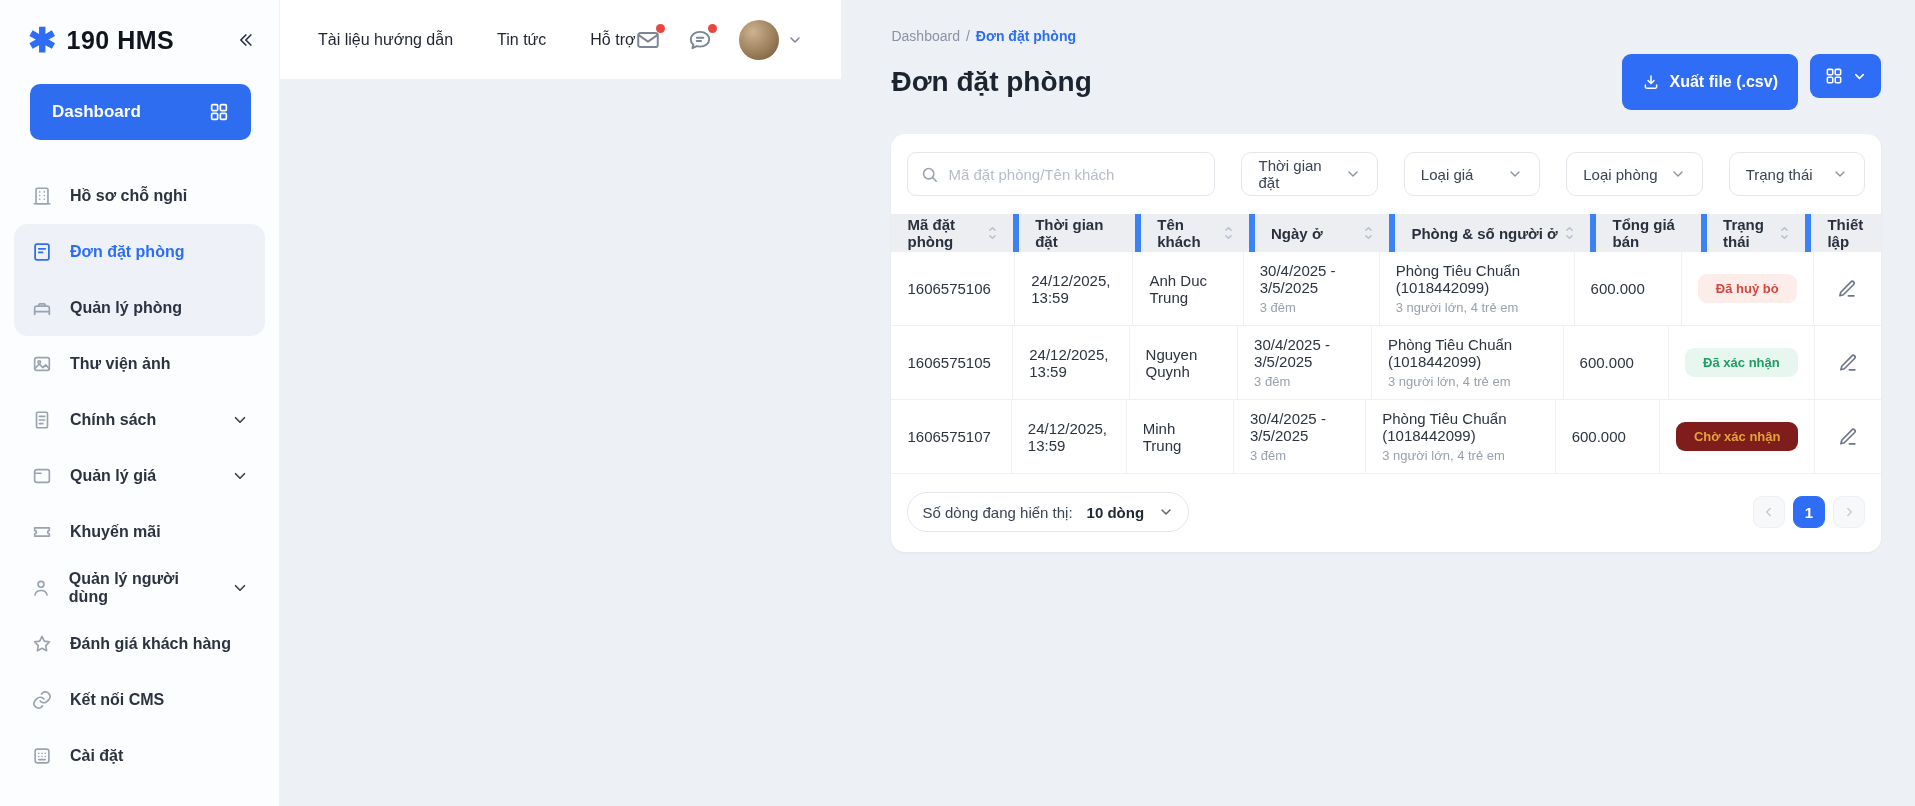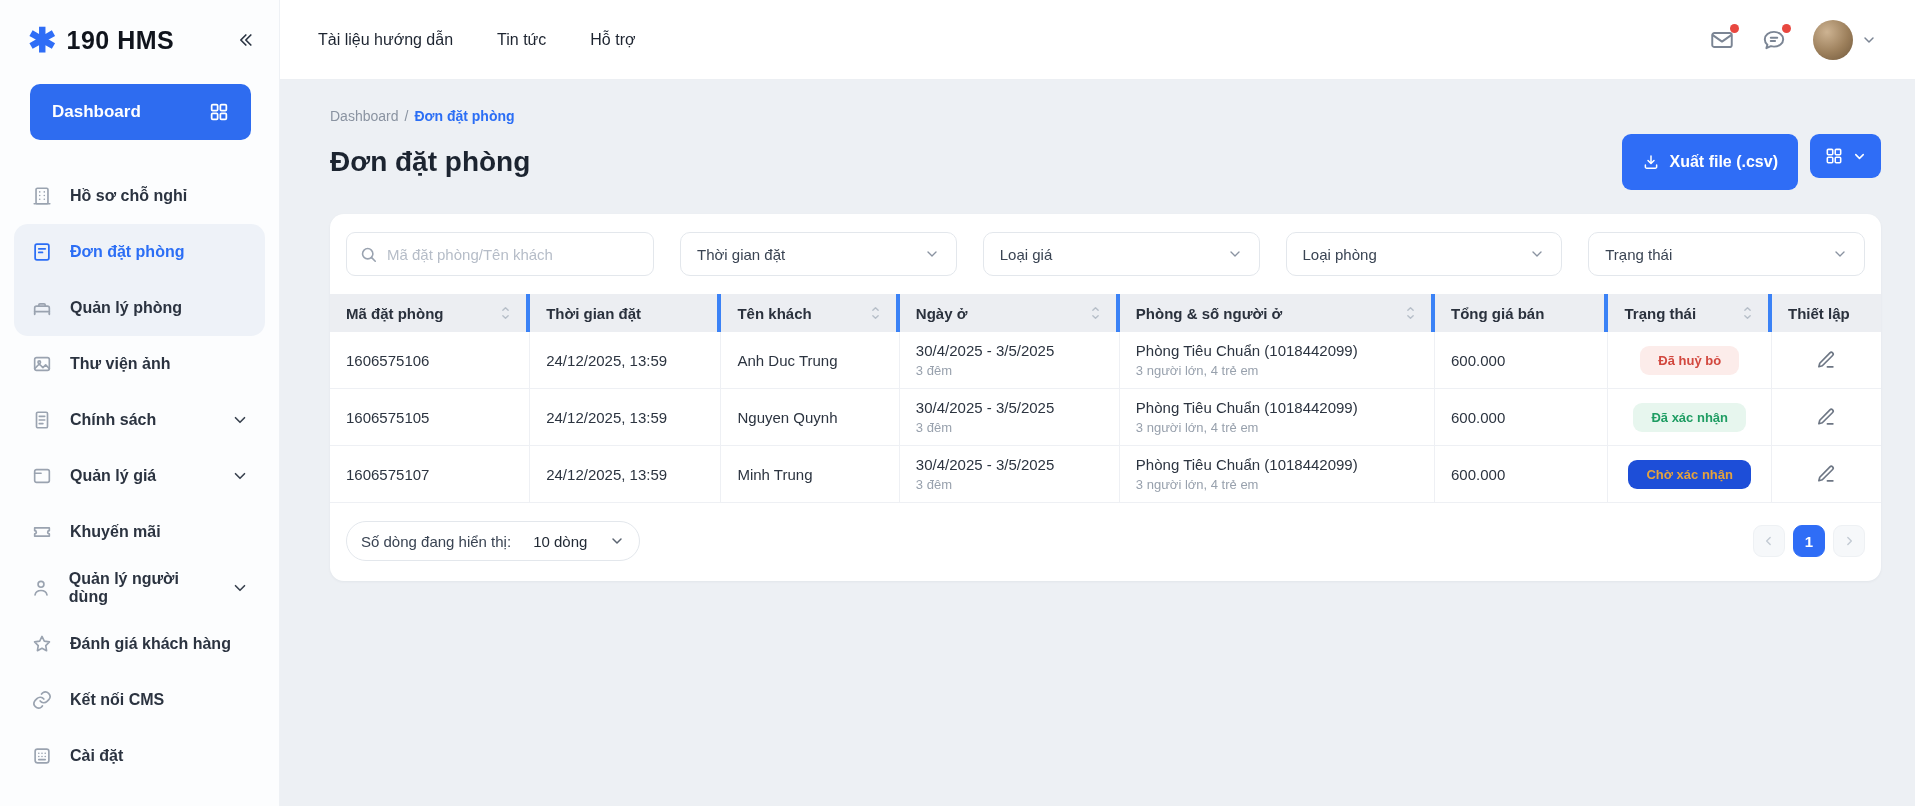--- a/index.html
+++ b/index.html
@@ -16,21 +16,21 @@
   .dashboard-btn span { color:#ffffff; font-size:17px; font-weight:bold; }
   .nav { padding:8px 14px 0 14px; }
   .nav-item { height:56px; display:flex; align-items:center; gap:16px; padding:0 16px; cursor:pointer; border-radius:12px; }
   .nav-item .lbl { font-size:16px; font-weight:600; color:#2b3340; }
   .nav-item .chev { margin-left:auto; display:flex; }
   .nav-group { background:#eef2f8; border-radius:14px; }
   .nav-item.active .lbl { color:#2b6ef5; }
   .icn { display:flex; align-items:center; justify-content:center; width:24px; }
 
   
-  .main { flex:1; display:flex; flex-direction:column; min-width:0; }
+  .main { flex:1; display:flex; flex-direction:row; min-width:0; }
   .topbar { height:80px; background:#ffffff; border-bottom:1px solid #eceff3; display:flex; align-items:center; padding:0 38px; }
   .topnav { display:flex; gap:44px; }
   .topnav a { font-size:16px; color:#1d2430; text-decoration:none; cursor:pointer; }
   .top-icons { margin-left:auto; display:flex; align-items:center; gap:26px; }
   .icon-dot { position:relative; cursor:pointer; display:flex; }
   .icon-dot .dot { position:absolute; top:-3px; right:-4px; width:9px; height:9px; border-radius:50%; background:#e8473f; }
   .avatar-wrap { display:flex; align-items:center; gap:8px; cursor:pointer; }
   .avatar { width:40px; height:40px; border-radius:50%; background:radial-gradient(circle at 35% 30%, #cdb392, #9c7f5b 55%, #6f573b 100%); }
 
   .content { flex:1; padding:28px 34px 0 50px; overflow:hidden; }
@@ -49,36 +49,36 @@
   .filter-row { display:flex; gap:26px; padding:18px 16px; }
   .search-box { width:308px; height:44px; border:1px solid #e3e7ec; border-radius:9px; display:flex; align-items:center; padding:0 12px; gap:9px; background:#fff; }
   .search-box input { border:none; outline:none; flex:1; font-size:15px; font-family:inherit; color:#333; background:transparent; }
   .search-box input::placeholder { color:#b6bdc8; }
   .dropdown { flex:1; height:44px; border:1px solid #e3e7ec; border-radius:10px; display:flex; align-items:center; justify-content:space-between; padding:0 16px; cursor:pointer; background:#fff; }
   .dropdown .dd-label { font-size:15px; color:#3a4453; }
 
   
   .tbl { width:100%; }
   .tr { display:grid; grid-template-columns:202fr 193fr 180fr 222fr 318fr 175fr 165fr 110fr; }
-  .th { background:#eceef2; height:38px; display:flex; align-items:center; justify-content:space-between; padding:0 14px 0 16px; font-size:15px; font-weight:bold; color:#2a313d; border-right:4px solid #3b82f6; }
+  .th { background:#eceef2; height:38px; display:flex; align-items:center; justify-content:space-between; padding:0 14px 0 16px; font-size:15px; font-weight:bold; color:#2a313d; border-right:6px solid #3b82f6; }
   .th:last-child { border-right:none; }
   .td { border-right:1px solid #eef0f4; border-bottom:1px solid #eef0f4; padding:10px 16px; display:flex; flex-direction:column; justify-content:center; min-height:57px; font-size:15px; color:#2c3440; }
   .td:last-child { border-right:none; }
   .td .sub { font-size:13px; color:#98a1ad; margin-top:4px; }
   .badge { align-self:center; margin:0 auto; font-size:13px; font-weight:bold; padding:7px 18px; border-radius:9px; white-space:nowrap; }
   .badge.cancelled { background:#fcecea; color:#d2473e; }
   .badge.confirmed { background:#e7f6ee; color:#1f9d63; }
-  .badge.pending   { background:#1d4ed8; color:#e5a33c; }
+  .badge.pending   { background:#7f1d1d; color:#e5a33c; }
   .td.status, .td.setup { align-items:center; }
   .edit-btn { background:none; border:none; cursor:pointer; display:flex; padding:4px; }
 
   
   .card-footer { display:flex; align-items:center; padding:18px 16px 20px 16px; }
-  .rows-pill { border:1px solid #e3e7ec; border-radius:20px; height:40px; display:flex; align-items:center; gap:22px; padding:0 14px; cursor:pointer; font-size:15px; color:#3a4453; }
-  .rows-pill b { font-weight:normal; color:#222a35; }
+  .rows-pill { border:1px solid #e3e7ec; border-radius:20px; height:40px; display:flex; align-items:center; gap:14px; padding:0 14px; cursor:pointer; font-size:15px; color:#3a4453; }
+  .rows-pill b { font-weight:bold; color:#222a35; }
   .pagination { margin-left:auto; display:flex; gap:8px; align-items:center; }
   .page-btn { width:32px; height:32px; border-radius:9px; border:1px solid #eef1f4; background:#f6f8fa; display:flex; align-items:center; justify-content:center; cursor:pointer; }
   .page-btn.active { background:#2f6df6; border-color:#2f6df6; color:#fff; font-size:15px; font-weight:bold; }
 
   svg { display:block; }
 </style>
 </head>
 <body>
 
 <div class="app">

